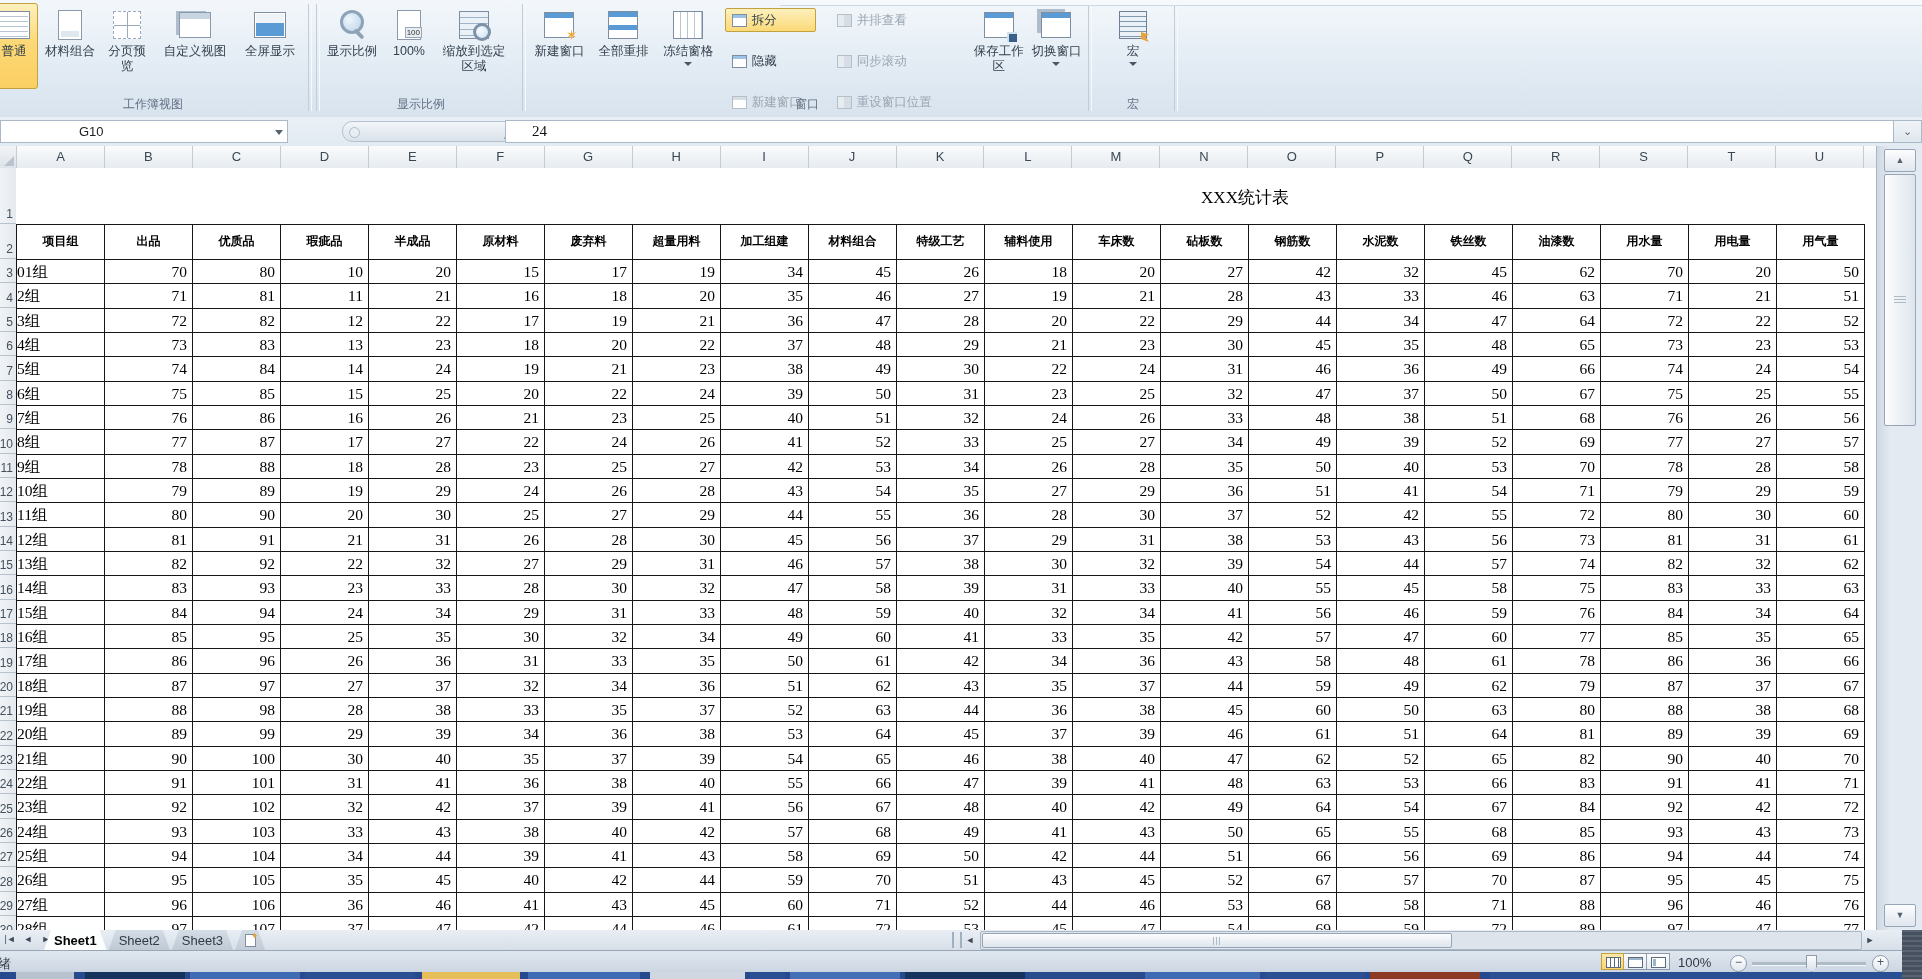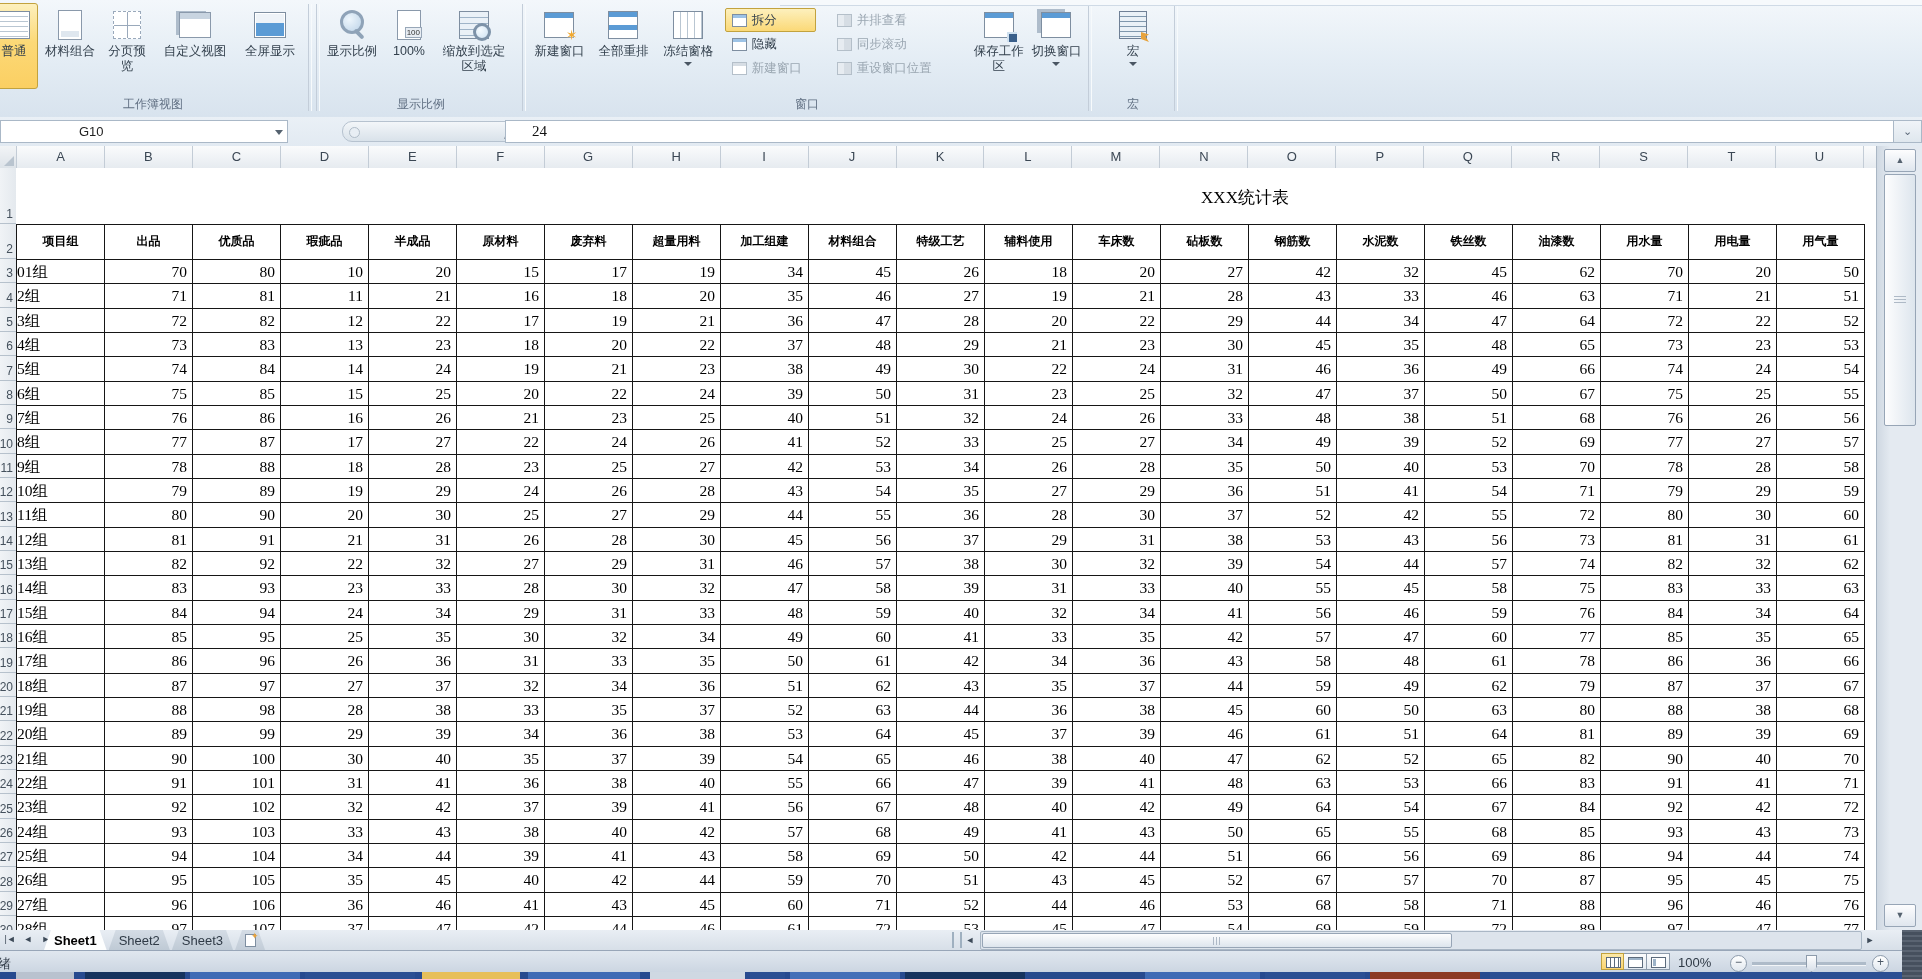--- a/index.html
+++ b/index.html
@@ -65,21 +65,21 @@
   .i-savews:after{content:"";position:absolute;width:10px;height:10px;right:-4px;bottom:-5px;
      background:#3a5f8a;box-shadow:inset 2px 2px 0 #cfe0ef;}
   .i-switch{width:28px;height:24px;margin:4px auto 0;border:1px solid #7e8ea0;background:#fff;
      box-shadow:inset 0 5px 0 #5b9bd5,-5px -4px 0 -1px #aebccb;}
   .i-macro{width:26px;height:26px;margin:3px auto 0;border:1px solid #6f8096;background:
      repeating-linear-gradient(#eaf1f7 0 4px,#7f97ad 4px 5px);position:relative;}
   .i-macro:after{content:"";position:absolute;width:8px;height:10px;right:-3px;bottom:-4px;
      background:#e7a33d;clip-path:polygon(0 0,100% 25%,55% 45%,100% 100%,0 70%);}
 
   
-  .smallstack{display:flex;flex-direction:column;justify-content:flex-start;padding-top:5px;}
+  .smallstack{display:flex;flex-direction:column;justify-content:flex-start;padding-top:5px;gap:17px;}
   .sbtn{display:flex;align-items:center;height:22px;padding:0 6px;border:1px solid transparent;
     border-radius:2px;font-size:12.5px;color:#33404d;white-space:nowrap;}
   .sbtn .sicon{width:13px;height:11px;border:1px solid #7e8ea0;background:#fff;
     box-shadow:inset 0 3px 0 #9dc3e6;margin-right:5px;flex:0 0 auto;}
   .sbtn.active{background:linear-gradient(#fdf0bd,#fbd977);border-color:#c2a23e;}
   .sbtn.disabled{color:#9aa6b1;}
   .sbtn.disabled .sicon{border-color:#b4bfc9;box-shadow:inset 0 3px 0 #d6dde4;}
   .sbtn .bookicon{width:13px;height:11px;margin-right:5px;border:1px solid #b4bfc9;background:
     linear-gradient(90deg,#e7ecf1 0 6px,#d6dde4 6px);flex:0 0 auto;}
 

